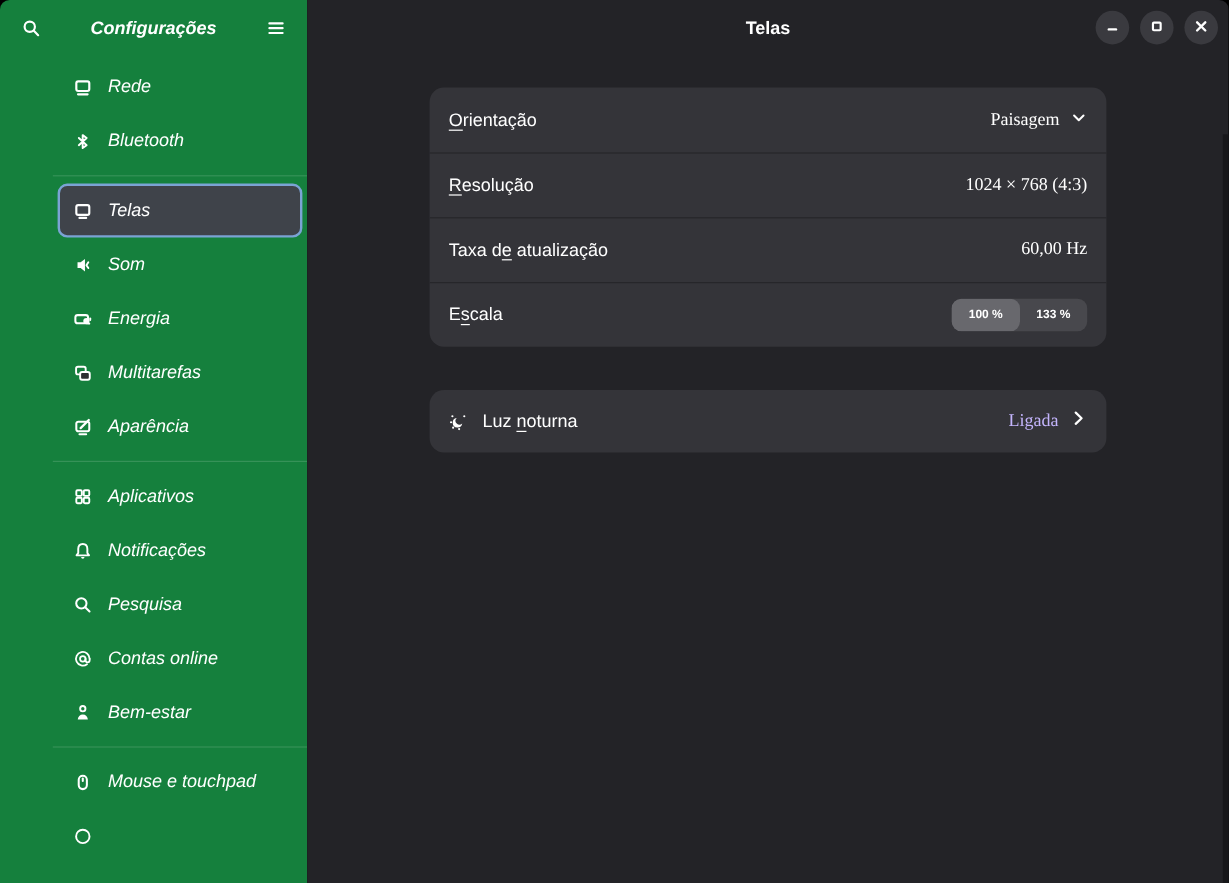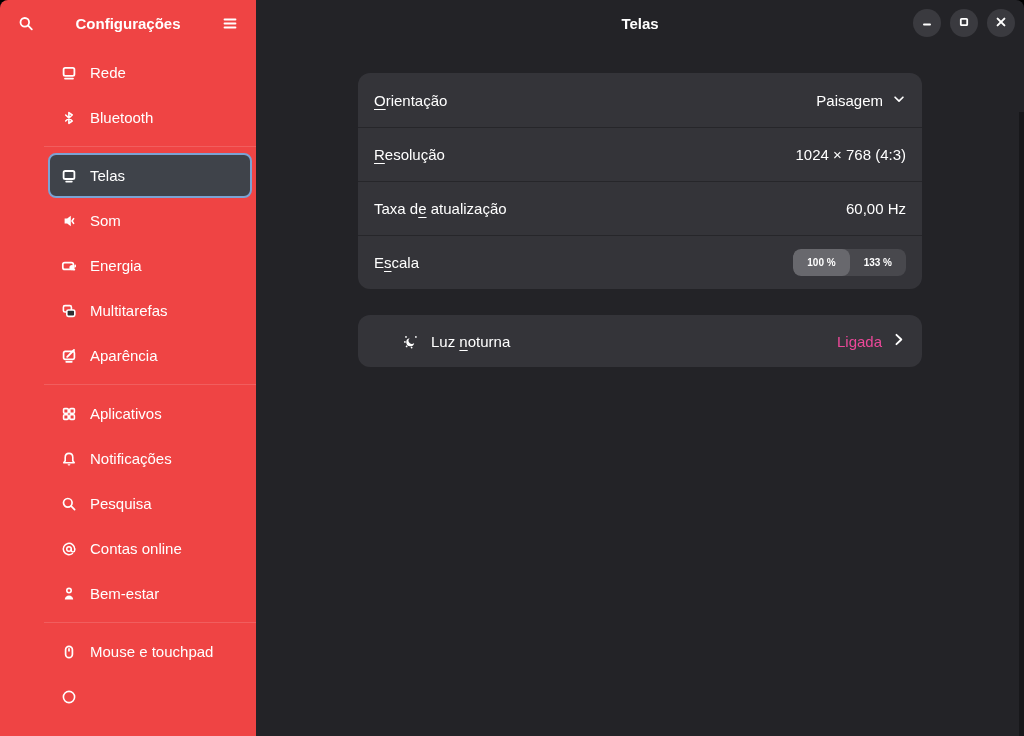--- a/index.html
+++ b/index.html
@@ -8,22 +8,22 @@
     position:relative; width:1024px; height:736px; overflow:hidden;
     background:#000; font-family:"Liberation Sans", sans-serif;
     -webkit-font-smoothing:antialiased;
   }
   .window {
     position:absolute; inset:0; display:flex;
     border-radius:8px 8px 0 0; overflow:hidden;
   }
   
   .sidebar {
-    width:256px; flex-shrink:0; background:#ef4444;
-    display:flex; flex-direction:column; overflow:hidden;
+    width:256px; flex-shrink:0; background:#15803d;
+    display:flex; flex-direction:column; overflow:hidden;font-style:italic;
   }
   .sidebar-header { height:47px; display:flex; align-items:center; padding:0 9px; flex-shrink:0; }
   .icon-btn {
     width:34px; height:34px; border:none; background:transparent; border-radius:7px;
     display:flex; align-items:center; justify-content:center; cursor:pointer; color:#fff;
   }
   .sidebar-title { flex:1; text-align:center; color:#fff; font-size:15px; font-weight:bold; }
   .nav { flex:1; padding:3px 4px 0 8px; overflow:hidden;margin-left:40px; }
   .nav-item {
     height:45px; border-radius:8px; display:flex; align-items:center; gap:13px;
@@ -39,31 +39,31 @@
   .content { flex:1; background:#232327; display:flex; flex-direction:column; position:relative; }
   .content-header { height:47px; position:relative; display:flex; align-items:center; justify-content:center; flex-shrink:0; }
   .content-title { color:#fff; font-size:15px; font-weight:bold; }
   .win-controls { position:absolute; top:9px; right:9px; display:flex; gap:9px; }
   .win-btn {
     width:28px; height:28px; border-radius:50%; border:none; background:#3a3a3f;
     display:flex; align-items:center; justify-content:center; cursor:pointer;
   }
   .page { flex:1; overflow:hidden; padding-top:26px; }
   .card { width:564px; margin:0 auto; background:#343439; border-radius:12px; overflow:hidden; }
-  .card + .card { margin-top:26px;padding-left:29px; }
+  .card + .card { margin-top:36px; }
   .row {
     height:54px; display:flex; align-items:center; justify-content:space-between;
     padding:0 16px;
     gap:32px;
   }
   .row + .row { border-top:1px solid #26262a; }
   .row-label { color:#fff; font-size:15px; display:flex; align-items:center; gap:12px; }
   .mn { text-decoration:underline; text-underline-offset:3px; text-decoration-thickness:1px; }
-  .row-value { color:#fff; font-size:15px; display:flex; align-items:center; gap:9px; }
-  .dim { color:#ec4899; }
+  .row-value { color:#fff; font-size:15px; display:flex; align-items:center; gap:9px;font-family:Liberation Serif, serif; }
+  .dim { color:#c4b5fd; }
   .toggle-group { background:#48484d; border-radius:8px; display:flex; overflow:hidden; }
   .toggle-btn {
     border:none; background:transparent; color:#fff; font-family:inherit;
     font-size:10px; font-weight:bold; padding:8px 14px; border-radius:8px; cursor:pointer;
   }
   .toggle-btn.selected { background:#68686d; }
   .night-row { height:52px; }
   .right-strip { position:absolute; right:0; top:112px; bottom:0; width:5px; background:#17171a; }
 </style>
 </head>

